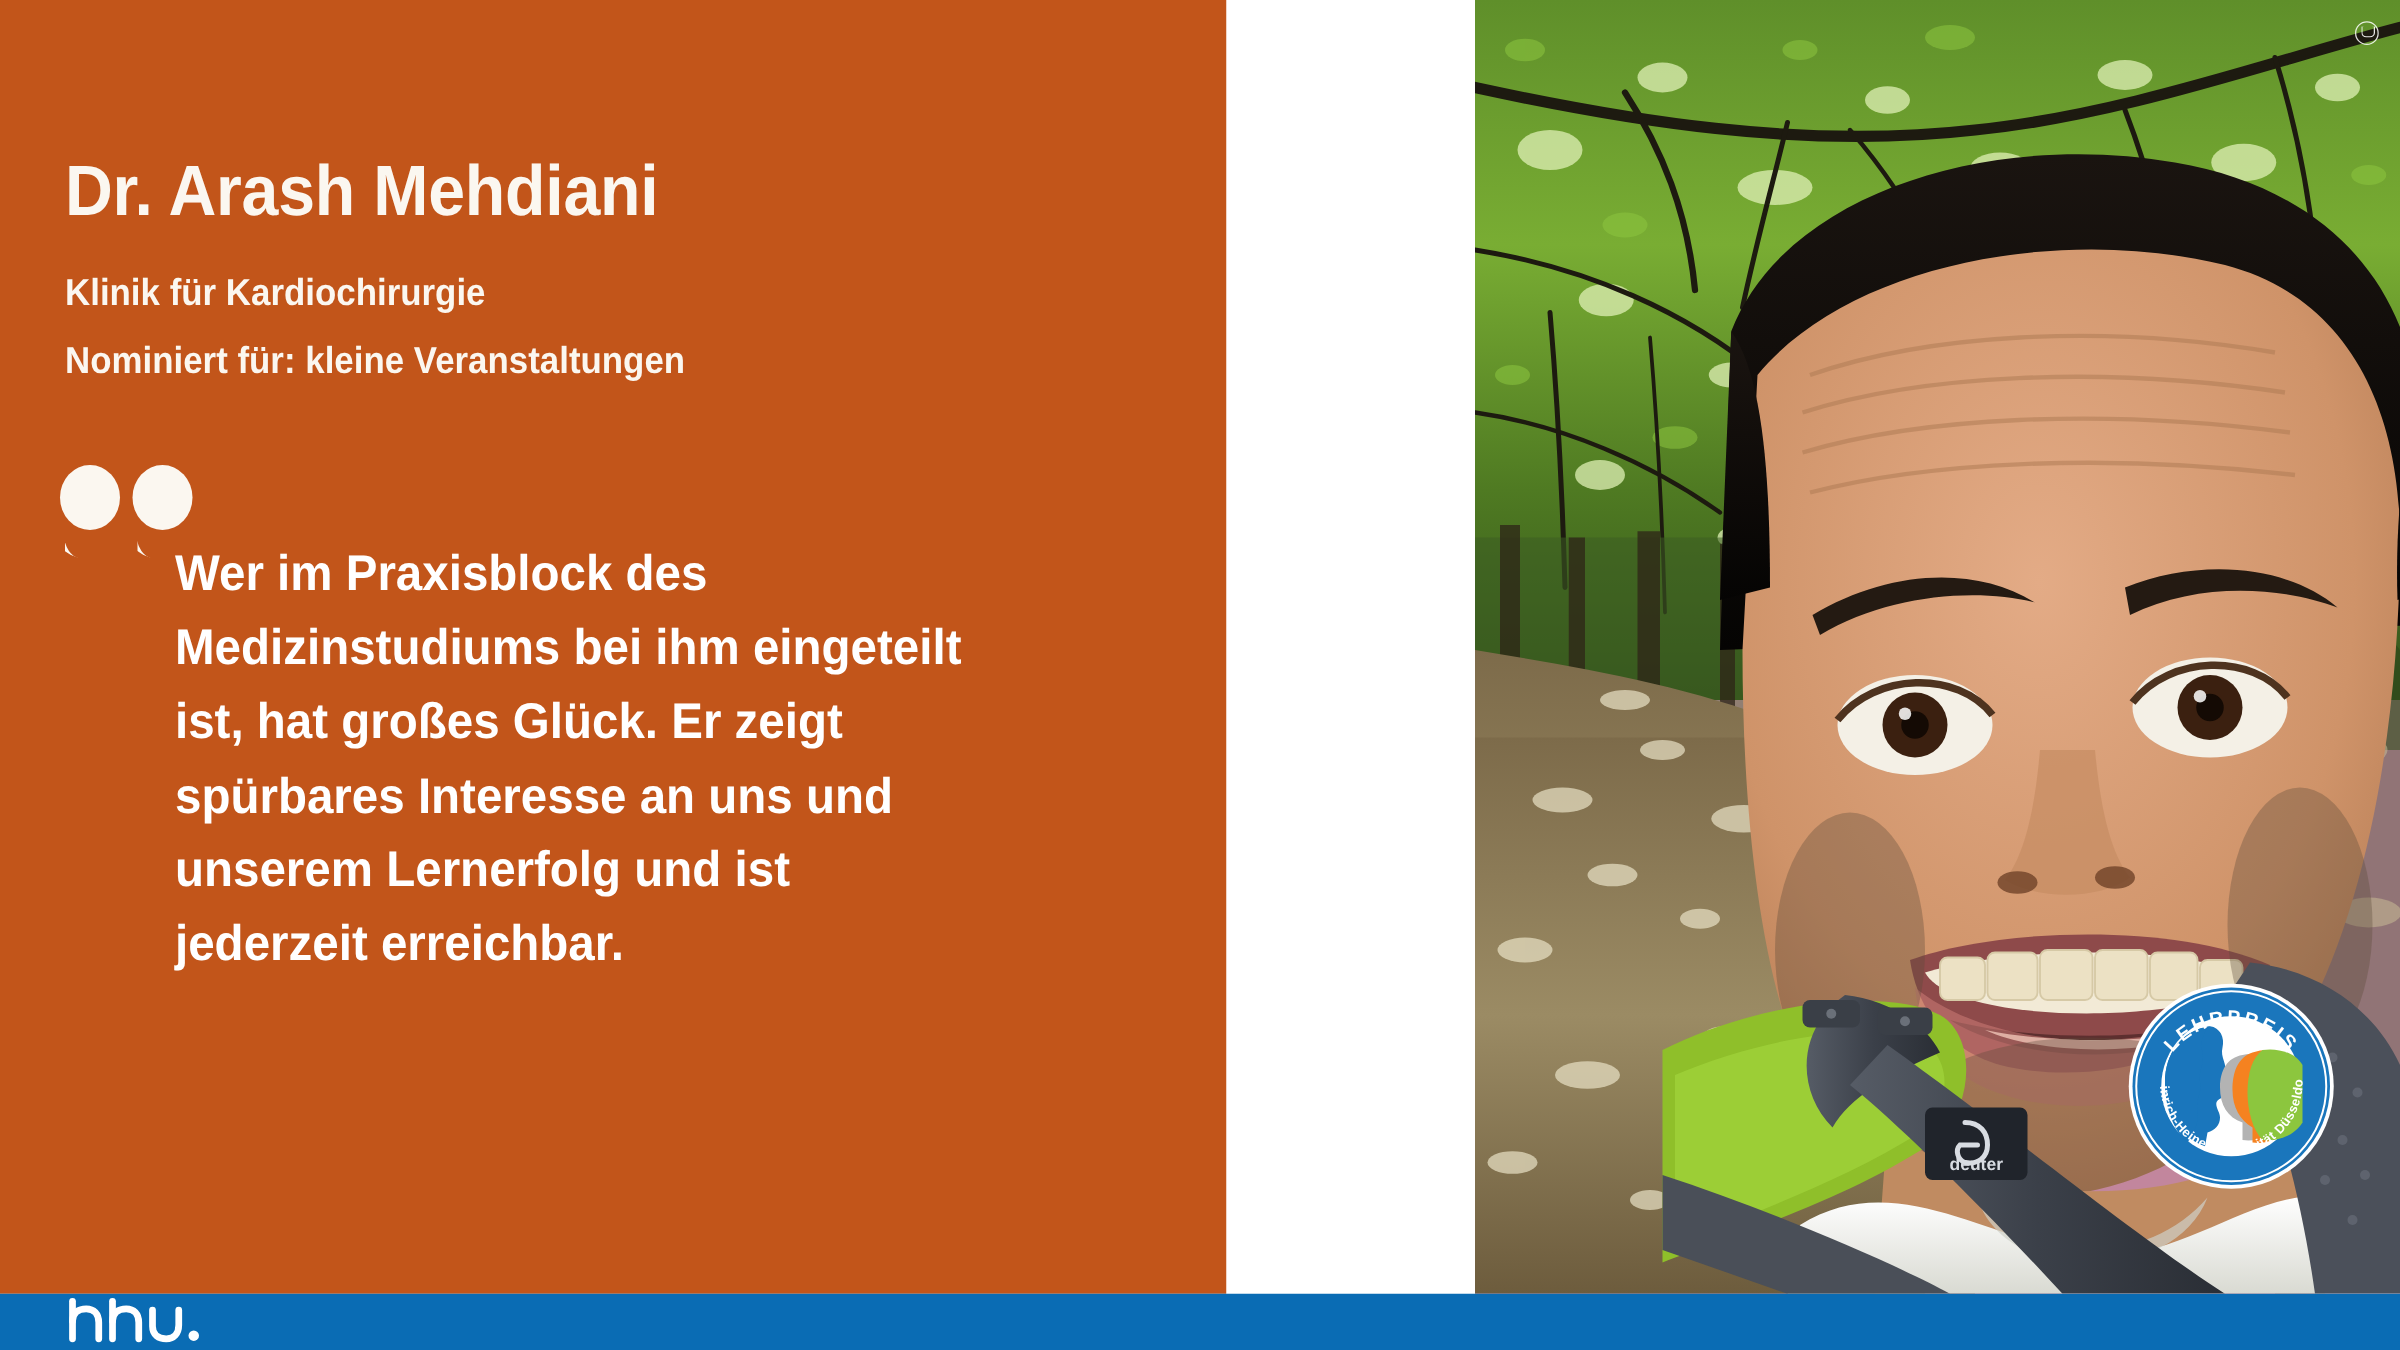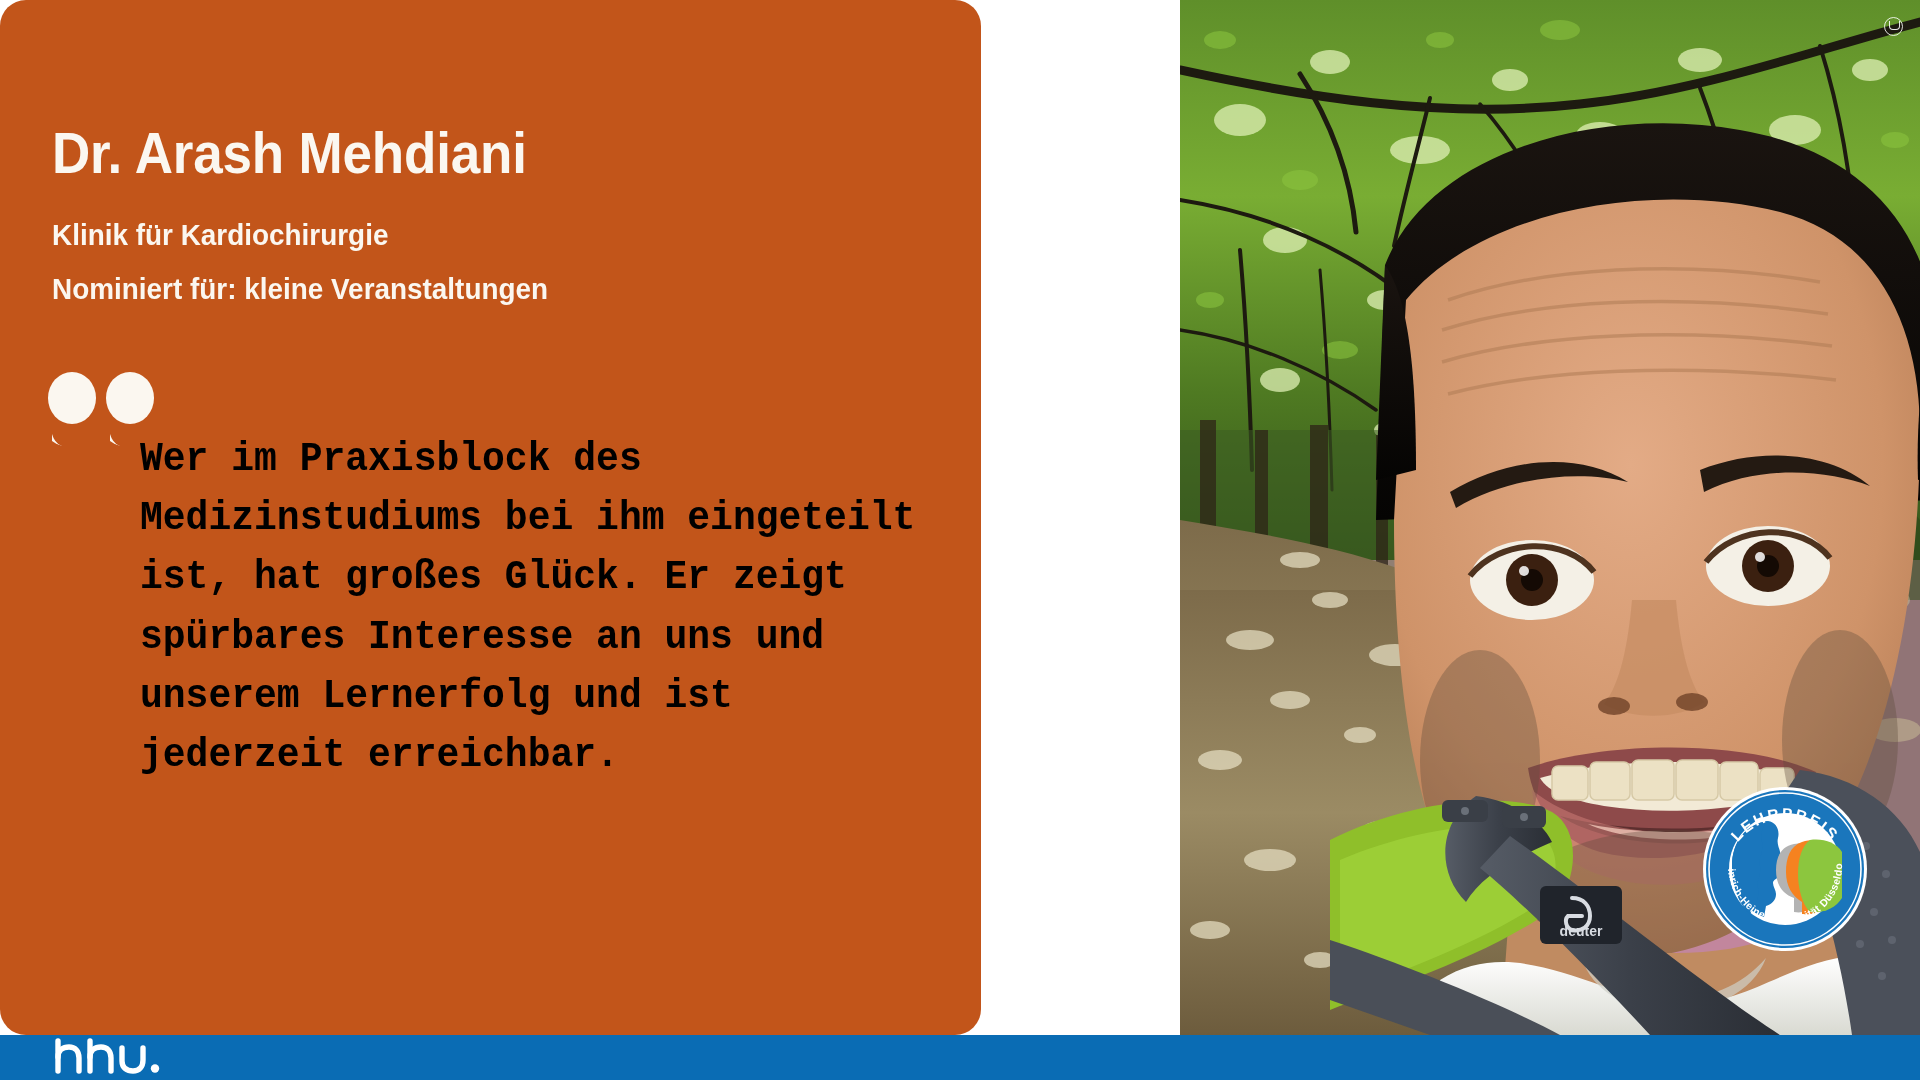--- a/index.html
+++ b/index.html
@@ -5,21 +5,20 @@
   * { margin:0; padding:0; box-sizing:border-box; }
   html,body { width:1920px; height:1080px; overflow:hidden; background:#ffffff;
     font-family:"Liberation Sans", sans-serif; }
 
   .slide { position:relative; width:1920px; height:1080px; background:#ffffff; }
 
   
   .panel {
     position:absolute; left:0; top:0; width:981px; height:1035px;
     background:#C2551A;
-    border-radius:26px;
   }
 
   .name {
     position:absolute; left:52px; top:120px;
     font-size:57px; font-weight:bold; color:#FBF7F0;
     letter-spacing:-0.2px; font-stretch:condensed;
     font-family:"Liberation Sans Narrow","Liberation Sans",sans-serif;
     transform:scaleX(0.93); transform-origin:left center; white-space:nowrap;
   }
   .clinic, .nominated {
@@ -50,22 +49,22 @@
     content:""; position:absolute; left:-16px; top:-30px;
     width:46px; height:66px;
     border-left:15px solid #FBF7F0;
     border-bottom:0;
     border-radius:0 0 0 60% ;
     transform:rotate(18deg);
   }
 
   .quote {
     position:absolute; left:140px; top:430px; width:620px;
-    font-size:40px; line-height:1.48; font-weight:bold; color:#000000;
-    font-family:Liberation Mono, monospace;
+    font-size:40px; line-height:1.48; font-weight:bold; color:#ffffff;
+    font-family:Liberation Sans, sans-serif;
   }
   .quote .ln { display:block; white-space:nowrap; transform:scaleX(0.95);
     transform-origin:left center; }
 
   
   .photo {
     position:absolute; left:1180px; top:0; width:740px; height:1035px;
     overflow:hidden; background:#f9a8d4;
   }
   .photo svg { position:absolute; left:0; top:0; width:740px; height:1035px; display:block; }

